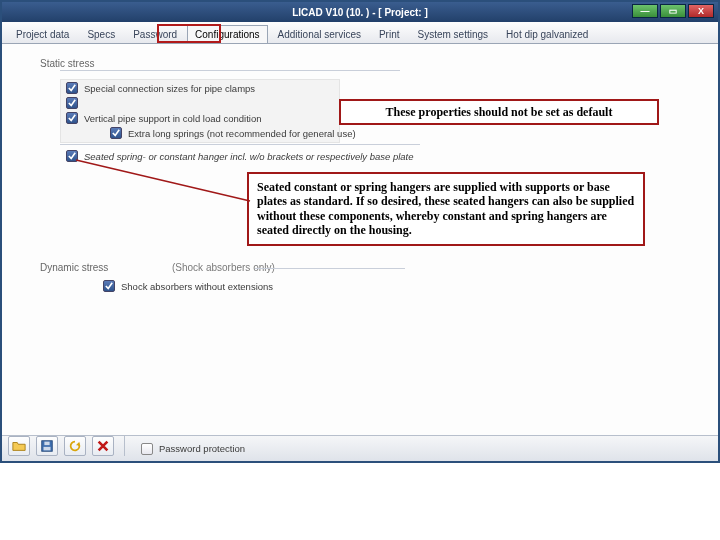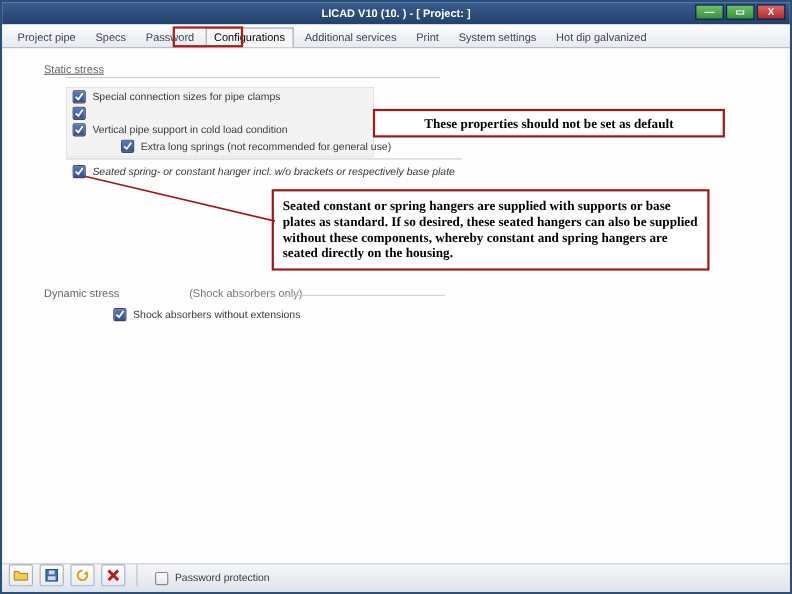--- a/index.html
+++ b/index.html
@@ -8,21 +8,21 @@
     width: 720px;
     height: 540px;
     font-family: Tahoma, Arial, sans-serif;
     font-size: 10px;
     background: #fff;
     overflow: hidden;
     position: relative;
   }
   .win {
     width: 720px;
-    height: 540px;
+    height: 463px;
     border: 2px solid #2b4f7b;
     position: relative;
     background: #fdfdfd;
     display: flex;
     flex-direction: column;
   }
   .titlebar {
     height: 20px;
     background: linear-gradient(#3a5d8f, #22406a);
     color: #fff;
@@ -147,35 +147,35 @@
       <div class="win-btn max">
           <span>▭</span>
         </div>
       <div class="win-btn close">
           <span>X</span>
         </div>
     </div>
   </div>
 
   <div class="tabs">
-    <div class="tab"><span>Project pipe</span></div>
+    <div class="tab"><span>Project data</span></div>
     <div class="tab"><span>Specs</span></div>
     <div class="tab"><span>Password</span></div>
     <div class="tab active"><span>Configurations</span></div>
     <div class="tab"><span>Additional services</span></div>
     <div class="tab"><span>Print</span></div>
     <div class="tab"><span>System settings</span></div>
     <div class="tab"><span>Hot dip galvanized</span></div>
   </div>
 
   <div class="tab-highlight" style="left:155px; top:22px; width:64px; height:19px;"></div>
 
   <div class="body">
 
-    <div class="section-label" style="left:38px; top:14px;text-decoration:underline;">Static stress</div>
+    <div class="section-label" style="left:38px; top:14px;">Static stress</div>
     <div class="hr-line" style="left:58px; top:26px; width:340px;"></div>
 
     <div class="grey-box" style="left:58px; top:35px; width:280px; height:64px;"></div>
 
     <div class="chk-row" style="left:64px; top:38px;">
       <span class="chk">
           <svg viewBox="0 0 10 10">
             <path d="M1 5 L4 8 L9 1" stroke="#fff" stroke-width="2" fill="none"></path>
           </svg>
         </span>

